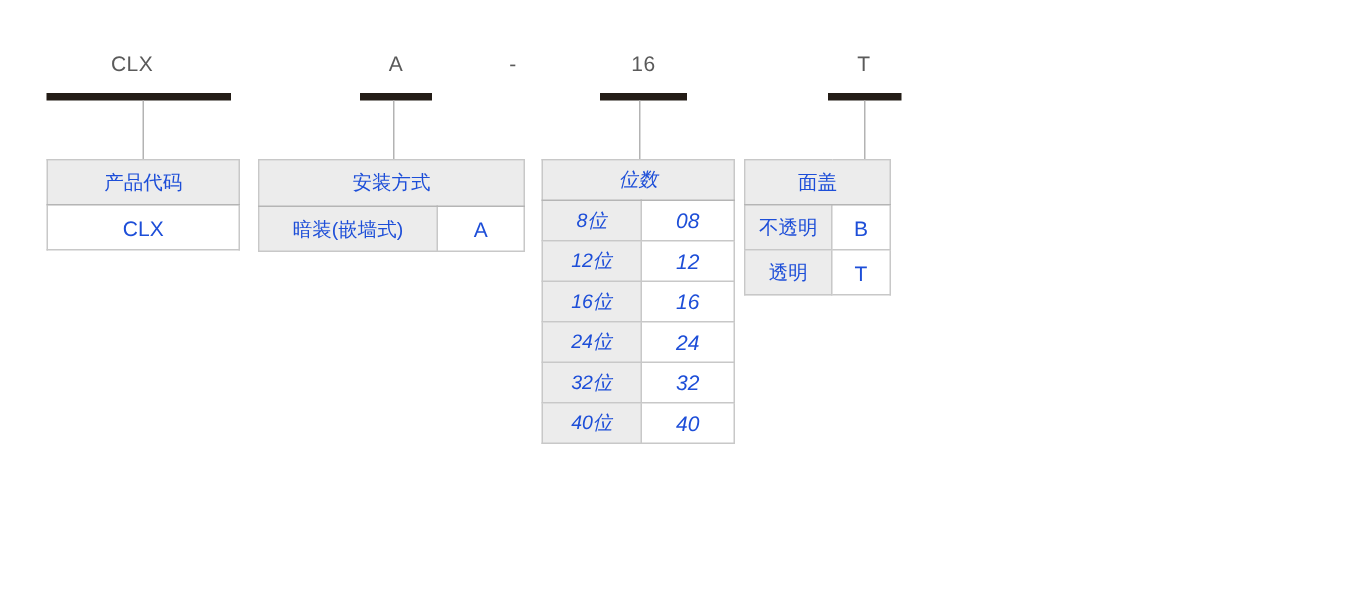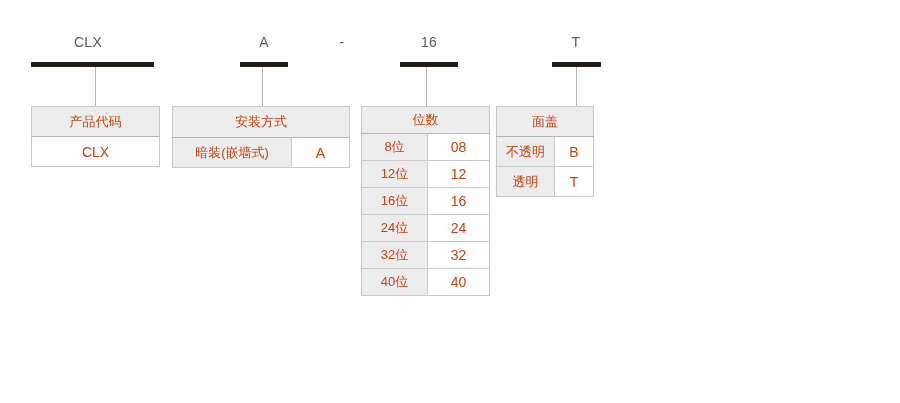--- a/index.html
+++ b/index.html
@@ -50,21 +50,21 @@
   .tbl {
     position: absolute;
     border-collapse: collapse;
     border: 1px solid #a8a8a8;
     background: #ffffff;
     table-layout: fixed;
   }
   .tbl td {
     border: 1px solid #c8c8c8;
     font-size: 13px;
-    color: #c2410c;
+    color: #1d4ed8;
     text-align: center;
     vertical-align: middle;
     padding: 0;
     height: 29px;
     white-space: nowrap;
   }
   .tbl td.hdr {
     background: #ececec;
     border-bottom: 1px solid #b5b5b5;
     height: 30px;
@@ -80,21 +80,21 @@
   .tbl td.cn {
     font-size: 13px;
   }
   .tbl td.latin {
     font-size: 14px;
   }
 
   
   #tbl-product { left: 31px;  top: 106px; width: 129px; }
   #tbl-mount   { left: 172px; top: 106px; width: 177px; }
-  #tbl-ways    { left: 361px; top: 106px; width: 128px; }
+  #tbl-ways    { left: 361px; top: 106px; width: 128px; font-style: italic; }
   #tbl-cover   { left: 496px; top: 106px; width: 97px;  }
 
   #tbl-product td { height: 29px; }
   #tbl-ways td    { height: 26px; }
   #tbl-cover td   { height: 29px; }
 </style>
 </head>
 <body>
 
 <div id="canvas">

